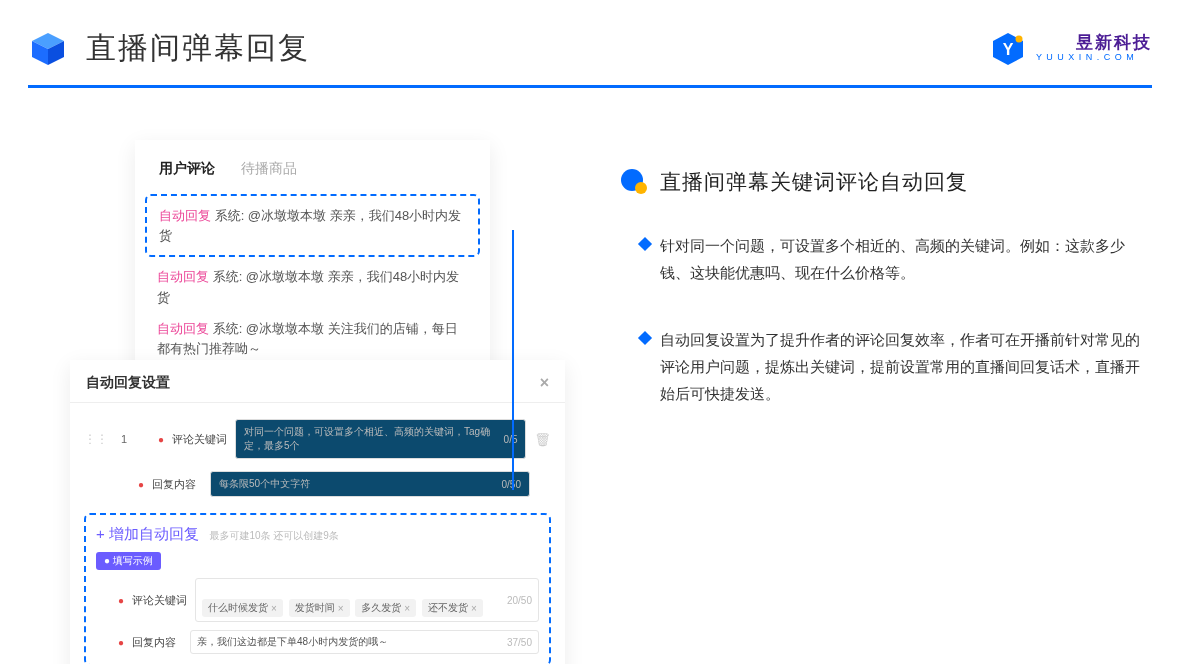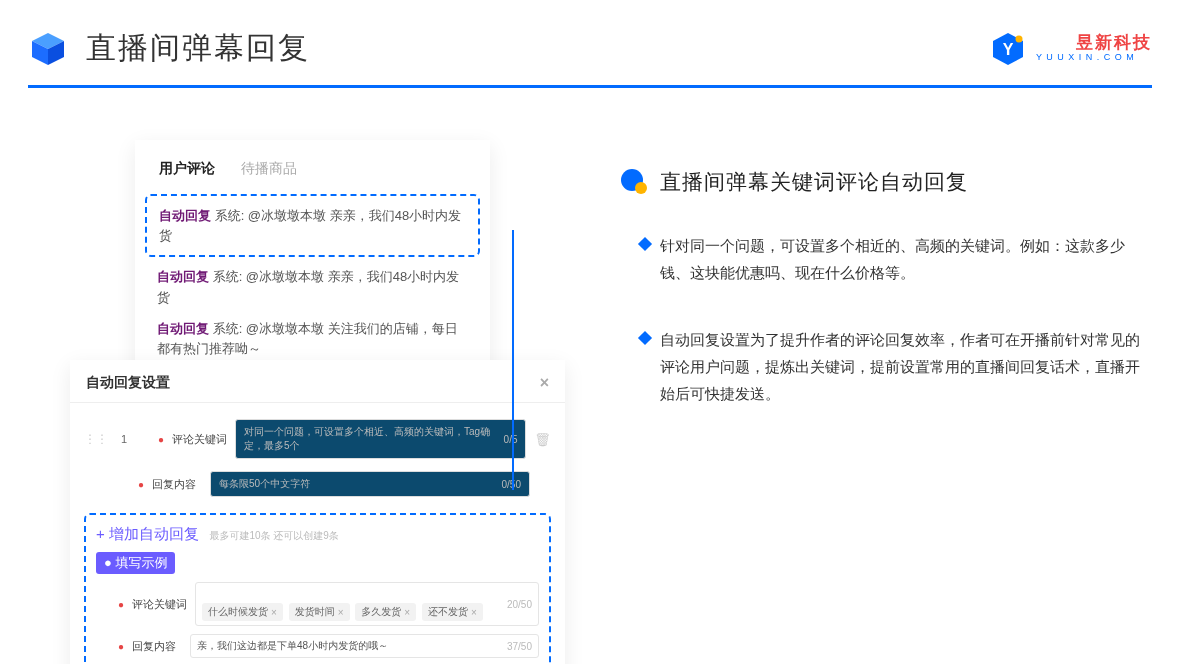--- a/index.html
+++ b/index.html
@@ -6,54 +6,54 @@
 body { width: 1180px; height: 664px; background: #fff; position: relative; }
 
 
 .header { position: absolute; top: 28px; left: 28px; right: 28px; display: flex; align-items: center; justify-content: space-between; }
 .header-left { display: flex; align-items: center; gap: 18px; }
 .cube-icon { width: 40px; height: 40px; position: relative; }
 .page-title { font-size: 30px; font-weight: 500; color: #333; letter-spacing: 2px; }
 .brand { display: flex; align-items: center; gap: 10px; }
 .brand-icon { width: 36px; height: 36px; }
 .brand-text { display: flex; flex-direction: column; line-height: 1.1; }
-.brand-name { font-size: 17px; font-weight: 700; color: #ef4444; letter-spacing: 2px; margin-left: 40px; }
+.brand-name { font-size: 17px; font-weight: 700; color: #4c1d95; letter-spacing: 2px; margin-left: 40px; }
 .brand-sub { font-size: 9px; color: #026BFF; letter-spacing: 1px; }
 
 .divider { position: absolute; top: 85px; left: 28px; right: 28px; height: 3px; background: #026BFF; }
 
 
 .mockup-area { position: absolute; top: 140px; left: 70px; width: 510px; }
 
 .card1 { position: absolute; top: 0; left: 65px; width: 355px; background: #fff; box-shadow: 0 6px 20px rgba(0,0,0,0.08); padding: 20px 0 30px 0; }
 .tabs { display: flex; gap: 26px; padding: 0 24px 12px 24px; font-size: 14px; }
 .tab-active { font-weight: 700; color: #222; }
 .tab-inactive { color: #aaa; }
 .highlight-box { margin: 4px 10px 8px 10px; padding: 10px 12px; border: 2px dashed #026BFF; border-radius: 6px; font-size: 13px; line-height: 1.5; }
-.auto-tag { color: #701a75; font-weight: 700; }
+.auto-tag { color: #ec4899; font-weight: 400; }
 .sys-text { color: #555; }
 .comment-line { padding: 0 22px; margin-top: 10px; font-size: 13px; color: #555; line-height: 1.6; }
 
 .card2 { position: absolute; top: 220px; left: 0; width: 495px; background: #fff; box-shadow: 0 6px 20px rgba(0,0,0,0.08); padding: 14px 0 18px 0; }
 .modal-header { display: flex; justify-content: space-between; align-items: center; padding: 0 16px 10px 16px; font-size: 14px; font-weight: 600; color: #333; border-bottom: 1px solid #eee; }
 .close-x { color: #aaa; font-size: 16px; cursor: pointer; }
 .form-row { display: flex; align-items: center; gap: 8px; padding: 6px 14px; font-size: 11px; }
 .sort-handle { color: #ccc; font-size: 12px; }
 .row-num { width: 16px; text-align: center; color: #666; }
 .req-dot { color: #E64545; font-size: 10px; }
 .field-label { color: #444; font-size: 11px; min-width: 50px; }
 .input-box { flex: 1; border: 1px solid #ddd; border-radius: 3px; padding: 5px 8px; background: #0c4a6e; display: flex; align-items: center; justify-content: space-between; min-height: 24px; }
 .placeholder-text { color: #bbb; font-size: 10px; }
 .counter { color: #bbb; font-size: 10px; margin-left: 6px; }
 .trash { color: #ccc; font-size: 13px; }
 
 .example-box { margin: 10px 14px 4px 14px; border: 2px dashed #026BFF; border-radius: 6px; padding: 10px 10px; }
 .add-link { color: #6B5CFF; font-size: 15px; }
 .hint-text { color: #bbb; font-size: 10px; margin-left: 6px; }
-.badge { display: inline-block; background: #6B5CFF; color: #fff; font-size: 13px; padding: 2px 8px; border-radius: 3px; margin-top: 8px; }
+.badge { display: inline-block; background: #6B5CFF; color: #fff; font-size: 10px; padding: 2px 8px; border-radius: 3px; margin-top: 8px; }
 .tag-pill { display: inline-flex; align-items: center; background: #f2f2f2; color: #666; font-size: 10px; padding: 2px 6px; border-radius: 3px; margin-right: 3px; margin-top: 16px; }
 .tag-x { margin-left: 3px; color: #aaa; }
 .example-row { display: flex; align-items: center; gap: 8px; margin-top: 8px; font-size: 10px; }
 .example-input { flex: 1; border: 1px solid #e5e5e5; border-radius: 3px; padding: 4px 6px; background: #fff; display: flex; align-items: center; justify-content: space-between; min-height: 22px; }
 .filled-text { color: #555; font-size: 10px; }
 
 .bottom-counter { position: absolute; bottom: 12px; right: 18px; font-size: 10px; color: #bbb; }
 
 
 .connector-v { position: absolute; top: 90px; left: 442px; width: 2px; height: 260px; background: #026BFF; }

